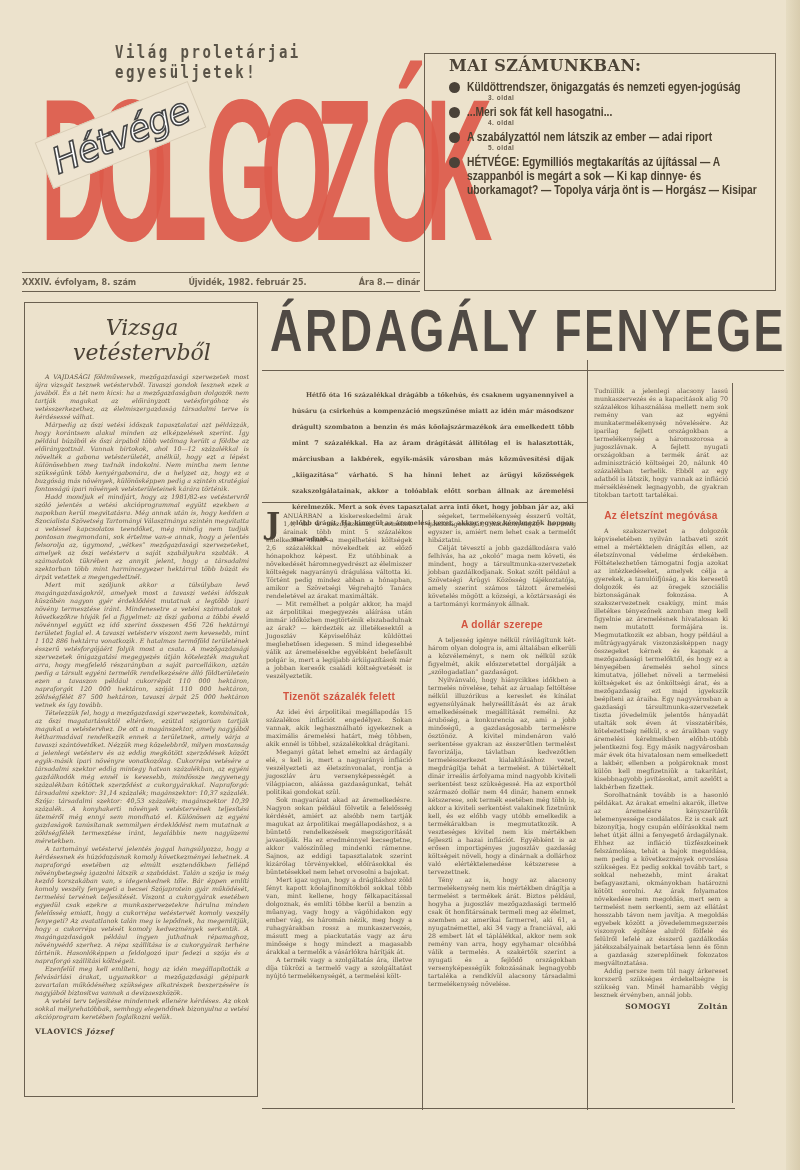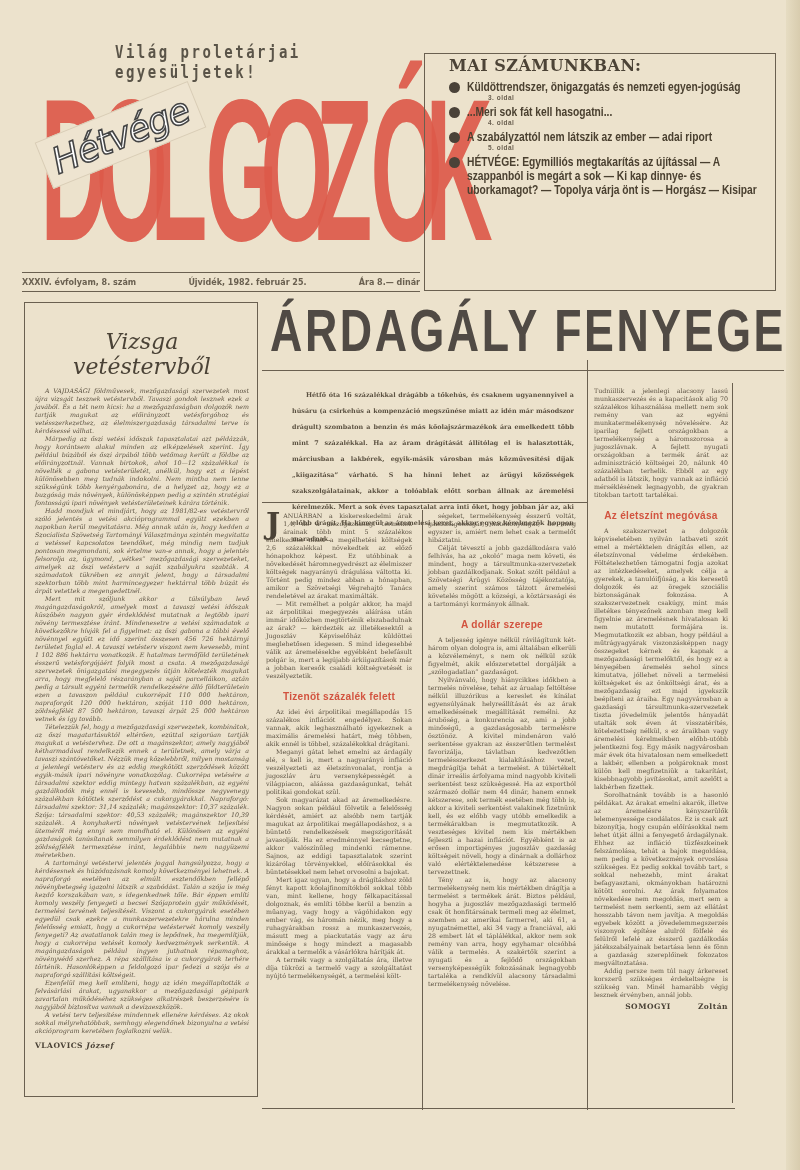--- a/index.html
+++ b/index.html
@@ -74,21 +74,21 @@
     width: 122%;
   }
   .contents-item .p {
     font-family: Liberation Sans, sans-serif; font-weight: bold; font-size: 6.5px;
     color: #6a6050; margin-left: 21px; display: block; letter-spacing: 0.5px;
   }
 
   
   .left-box {
     position: absolute; left: 24px; top: 302px; width: 234px; height: 795px;
-    border: 1px solid #6a6050; border-bottom-width: 1.5px; padding: 26px 8px 6px 10px;
+    border: 1px solid #6a6050; border-bottom-width: 1.5px; padding: 12px 8px 6px 10px;
   }
   .left-title {
     font-family: "DejaVu Serif", serif; font-style: italic; font-size: 22px;
     color: #4a4236; text-align: center; margin-bottom: 8px;
   }
   .body-text {
     font-family: "DejaVu Serif", serif; font-size: 6.3px; line-height: 8px;
     color: #5c5242; text-align: justify; hyphens: auto;
   }
   .body-text.italic { font-style: italic; }

